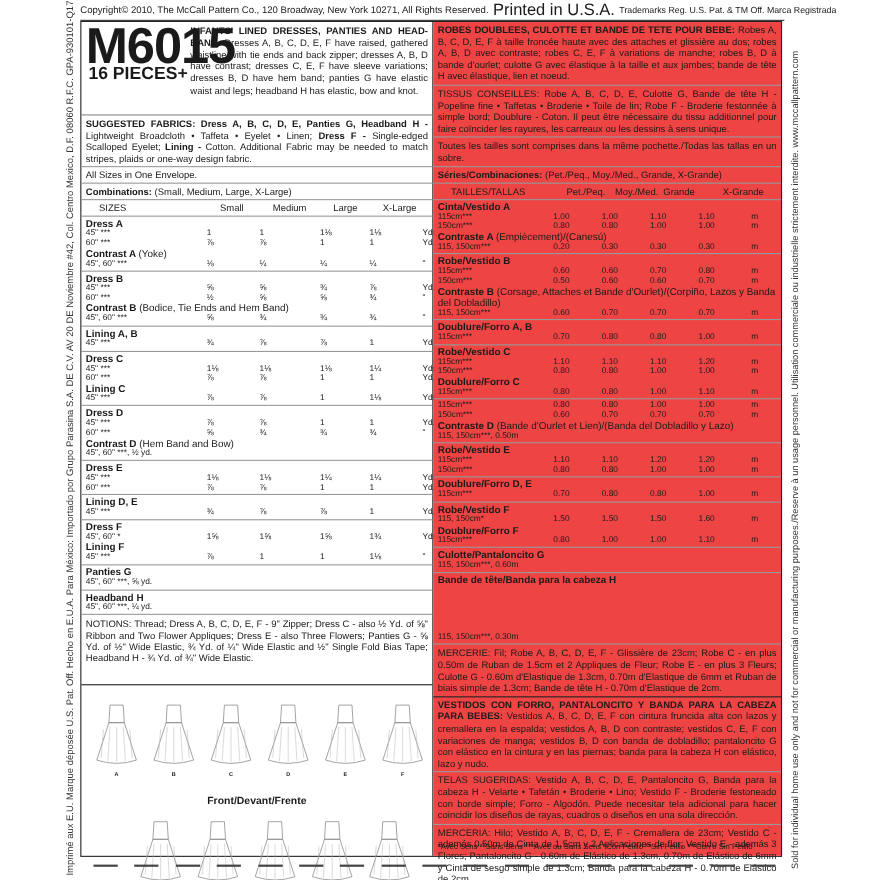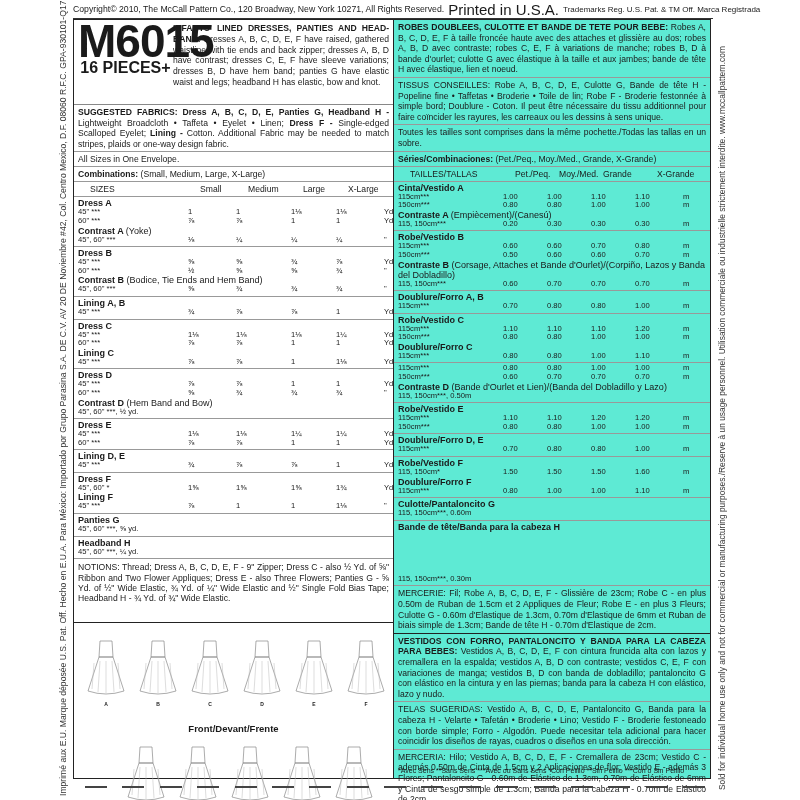--- a/index.html
+++ b/index.html
@@ -8,21 +8,21 @@
   .vert-left span { position:absolute; left:0; bottom:0; transform-origin:left bottom; transform:rotate(-90deg) translate(0,10px); white-space:nowrap; font-size:8.6px; color:#333; width:790px; display:block; }
   .vert-right { position:absolute; left:716px; top:20px; width:12px; height:770px; }
   .vert-right span { position:absolute; left:0; bottom:0; transform-origin:left bottom; transform:rotate(-90deg) translate(0,11px); white-space:nowrap; font-size:8.4px; color:#333; width:770px; display:block; }
 
   .topline { position:absolute; left:73px; top:0; width:640px; height:18px; border-bottom:1.5px solid #333; font-size:8.7px; white-space:nowrap; display:flex; align-items:center; gap:4px; }
   .topline .printed { font-size:15px; }
   .topline .tm { font-size:8px; }
 
   .frame { position:absolute; left:73px; top:19px; width:638px; height:760px; border:1.5px solid #222; box-sizing:border-box; }
   .left-col { position:absolute; left:0; top:0; width:320px; height:100%; border-right:1.5px solid #222; box-sizing:border-box; }
-  .right-col { position:absolute; left:320px; top:0; width:316px; height:100%; background:#5eead4; box-sizing:border-box; }
+  .right-col { position:absolute; left:320px; top:0; width:316px; height:100%; background:#ef4444; box-sizing:border-box; }
 
   .hdr { display:flex; padding:3px 4px 2px 4px; height:85px; box-sizing:border-box; border-bottom:1px solid #888; }
   .pattern-no { width:95px; text-align:center; }
   .pattern-no .num { font-size:46px; font-weight:bold; letter-spacing:-1px; line-height:36px; }
   .pattern-no .pieces { font-size:16px; font-weight:bold; }
   .hdr-desc { flex:1; font-size:8.6px; line-height:10.8px; text-align:justify; }
   .b { font-weight:bold; }
   .para { font-size:8.6px; line-height:10.6px; padding:2px 4px; text-align:justify; border-bottom:1px solid #999; }
   .row-line { font-size:8.6px; padding:2px 4px; border-bottom:1px solid #999; }
   .tbl-head { display:grid; grid-template-columns: 110px 48px 55px 45px 48px 1fr; font-size:8.6px; padding:2px 16px; border-bottom:1px solid #999; }

